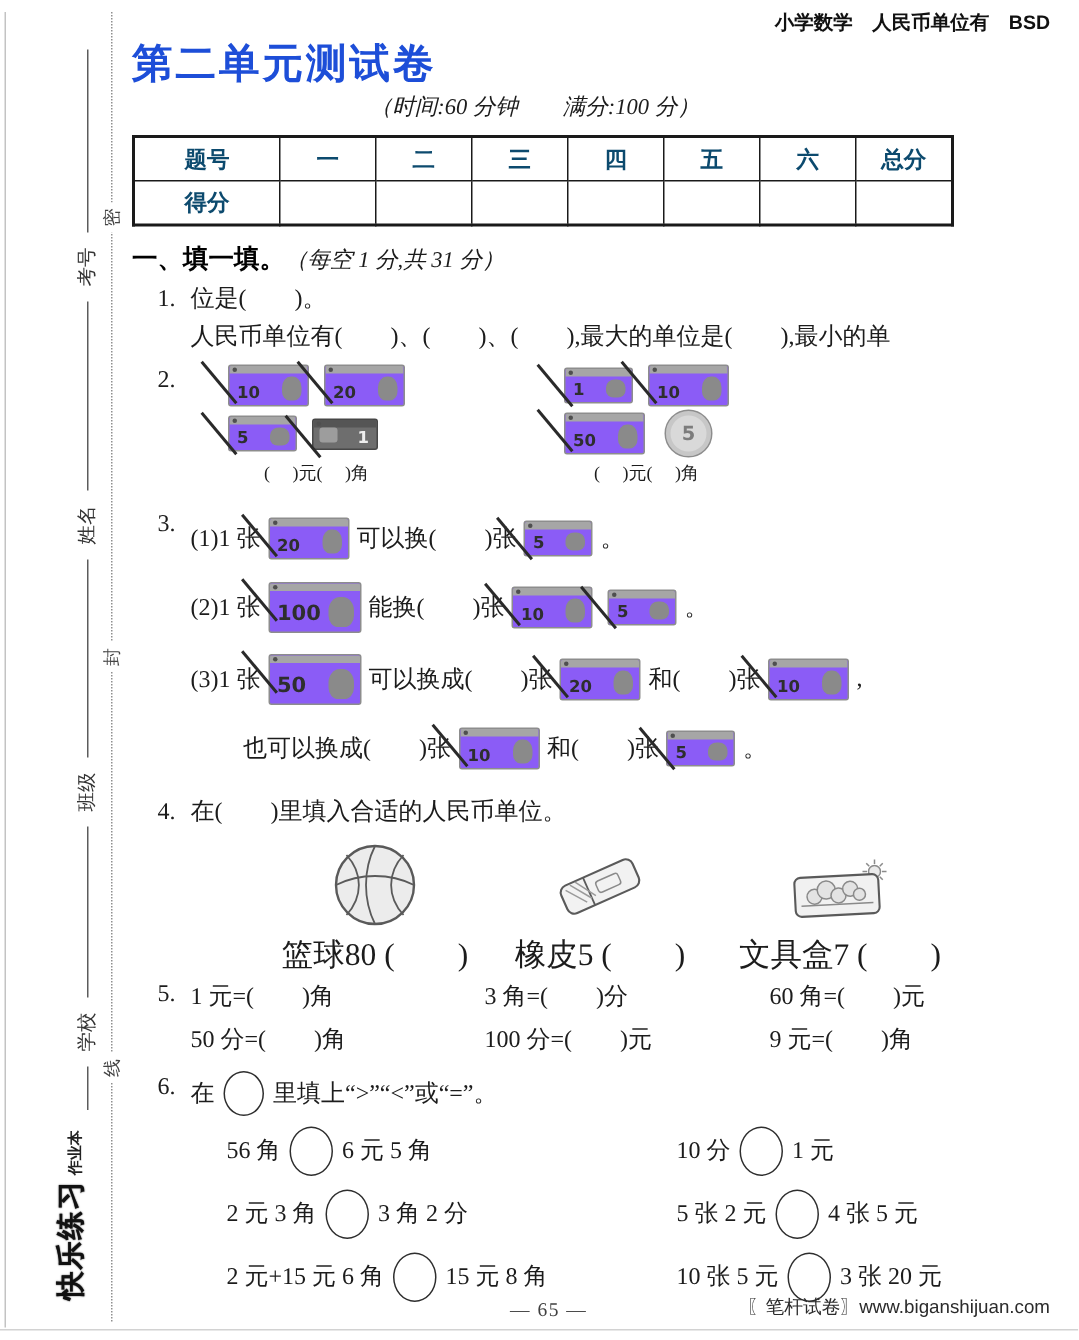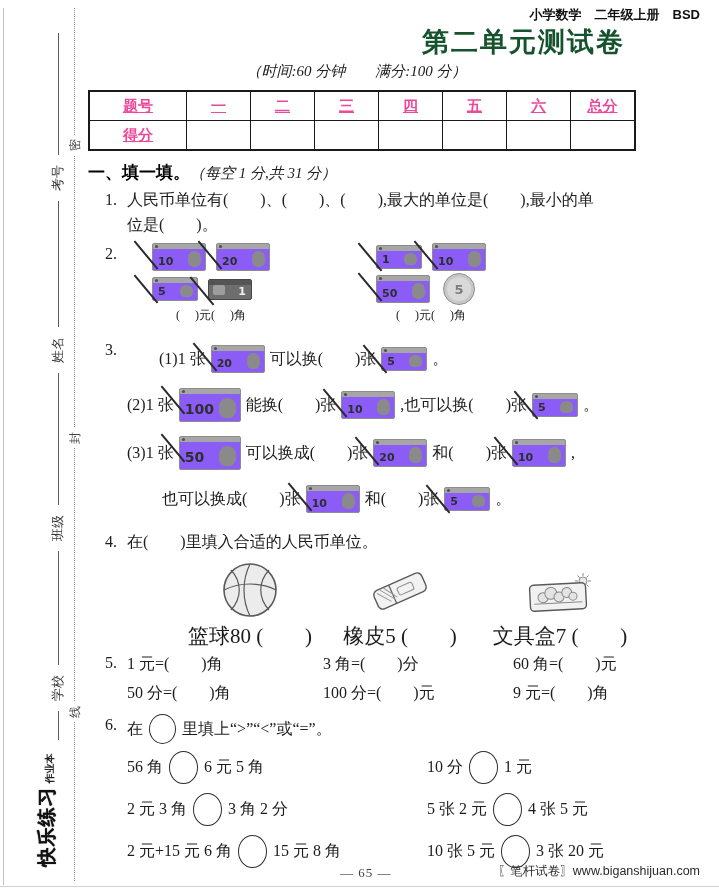--- a/index.html
+++ b/index.html
@@ -18,26 +18,26 @@
           color:#444;transform:translate(-50%,-50%) rotate(-90deg);padding:0 4px;}
   .logo{position:absolute;left:47px;top:810px;transform:translate(-50%,-50%) rotate(-90deg);
         white-space:nowrap;background:#fff;padding:0 6px;}
   .logo .lg-main{font:900 19px "Liberation Sans","DejaVu Sans",sans-serif;color:#111;letter-spacing:1px;
         text-shadow:0 0 1px #111;}
   .logo .lg-sub{font:bold 10px "Liberation Sans","DejaVu Sans",sans-serif;color:#222;margin-left:3px;}
 
   
   .content{position:absolute;left:88px;top:0;width:612px;}
   .edition{margin-top:6px;height:18px;text-align:right;font:600 13px "Liberation Sans","DejaVu Sans",sans-serif;color:#111;}
-  .title{width:537px;text-align:right;font:bold 27px/36px "Liberation Sans","DejaVu Sans",sans-serif;letter-spacing:2px;color:#14532d;}
+  .title{width:537px;text-align:left;font:bold 27px/36px "Liberation Sans","DejaVu Sans",sans-serif;letter-spacing:2px;color:#1d4ed8;}
   .subtitle{width:537px;text-align:center;margin-top:2px;height:20px;font:15px "Liberation Serif","DejaVu Serif",serif;font-style:italic;}
 
   table.score{margin-top:8px;border-collapse:collapse;border:2px solid #1a1a1a;}
   table.score td{border:1px solid #1a1a1a;height:26px;text-align:center;
-        font:bold 15px "Liberation Sans","DejaVu Sans",sans-serif;color:#ec4899;text-decoration:underline;}
+        font:bold 15px "Liberation Sans","DejaVu Sans",sans-serif;color:#0c4a6e;}
   td.tlab{width:94px;}
   td.tcell{width:61px;}
 
   .sec{margin-top:10px;height:22px;}
   .sec b{font:bold 17px "Liberation Sans","DejaVu Sans",sans-serif;color:#000;}
   .sec span{font:15px "Liberation Serif","DejaVu Serif",serif;font-style:italic;}
 
   .q{display:flex;align-items:flex-start;font-size:16px;}
   .qnum{flex:none;width:22px;padding-left:17px;font-size:16px;line-height:25px;}
   .qline{line-height:25px;}
@@ -68,42 +68,42 @@
   
   .q2{margin-top:4px;}
   .q2groups{display:flex;gap:96px;margin-left:20px;}
   .mgroup{display:flex;flex-direction:column;align-items:flex-start;}
   .mrow{height:32px;display:flex;align-items:center;}
   .munit{margin-top:2px;height:24px;font-size:12px;align-self:center;}
 
   
   .q3{margin-top:6px;}
   .mline{display:flex;align-items:center;white-space:nowrap;}
-  .ml1{min-height:44px;margin-left:32px;}
+  .ml1{min-height:44px;}
   .ml2{min-height:48px;}
   .ml3{min-height:48px;}
   .ml4{min-height:44px;padding-left:35px;}
 
   
   .q4{margin-top:8px;}
   .q4grid{display:grid;grid-template-columns:150px 150px 170px;justify-items:center;
         padding-left:48px;row-gap:4px;margin-top:6px;}
   .q4img{display:flex;align-items:flex-end;height:58px;}
   .q4lab{font-size:21px;height:22px;}
 
   
   .q5{margin-top:6px;}
   .q5r{display:flex;align-items:center;height:29px;}
   .q5c1{width:196px;}
   .q5c2{width:190px;}
 
   
   .q6{margin-top:4px;}
   .q6intro{display:flex;align-items:center;height:34px;}
-  .q6row{display:flex;align-items:center;height:42px;}
+  .q6row{display:flex;align-items:center;height:42px;margin-left:24px;}
   .q6cell{display:flex;align-items:center;}
   .q6cell.lft{width:300px;}
   .circ{display:inline-block;flex:none;width:27px;height:31px;border:1px solid #2e2e2e;border-radius:50%;margin:0 6px;}
   .circ.small{width:25px;height:28px;}
 
   
   .footer{position:absolute;left:88px;right:19px;bottom:12px;height:18px;}
   .pgnum{position:absolute;left:252px;top:2px;font:13px "Liberation Serif","DejaVu Serif",serif;letter-spacing:1px;color:#404040;}
   .brand{position:absolute;right:0;top:0;font:12.5px "Liberation Sans","DejaVu Sans",sans-serif;color:#2b2b2b;}
 </style>
@@ -121,21 +121,21 @@
   <div class="vlabel" style="left:58px;top:528px;">班级</div>
   <div class="vlabel" style="left:58px;top:688px;">学校</div>
   <div class="sealchar" style="left:75px;top:145px;">密</div>
   <div class="sealchar" style="left:75px;top:438px;">封</div>
   <div class="sealchar" style="left:75px;top:712px;">线</div>
   <div class="logo">
     <span class="lg-main">快乐练习</span><span class="lg-sub">作业本</span>
   </div>
 
   <div class="content">
-    <div class="edition">小学数学　二年级上册　BSD</div>
+    <div class="edition">小学数学　人民币单位有　BSD</div>
     <div class="title">第二单元测试卷</div>
     <div class="subtitle">（时间:60 分钟　　满分:100 分）</div>
 
     <table class="score">
       <tbody>
           <tr>
         <td class="tlab">题号</td>
         <td class="tcell">一</td>
         <td class="tcell">二</td>
         <td class="tcell">三</td>
@@ -157,22 +157,22 @@
     </tbody>
       </table>
 
     <div class="sec">
       <b>一、填一填。</b><span>（每空 1 分,共 31 分）</span>
     </div>
 
     <div class="q" style="margin-top:4px;">
       <span class="qnum">1.</span>
       <div>
+        <div class="qline">位是(　　)。</div>
         <div class="qline">人民币单位有(　　)、(　　)、(　　),最大的单位是(　　),最小的单</div>
-        <div class="qline">位是(　　)。</div>
       </div>
     </div>
 
     <div class="q q2">
       <span class="qnum">2.</span>
       <div class="q2groups">
         <div class="mgroup">
           <div class="mrow">
             <span class="note md">
                 <i class="slash"></i>
@@ -273,21 +273,20 @@
               </span>
             </span>
           <span>能换(　　)张</span>
           <span class="note md">
               <i class="slash"></i>
               <span class="nb">
                 <b class="nn">10</b>
                 <span class="nf"></span>
               </span>
             </span>
-          <span>,也可以换(　　)张</span>
           <span class="note sm">
               <i class="slash"></i>
               <span class="nb">
                 <b class="nn">5</b>
                 <span class="nf"></span>
               </span>
             </span>
           <span>。</span>
         </div>
         <div class="mline ml3">

